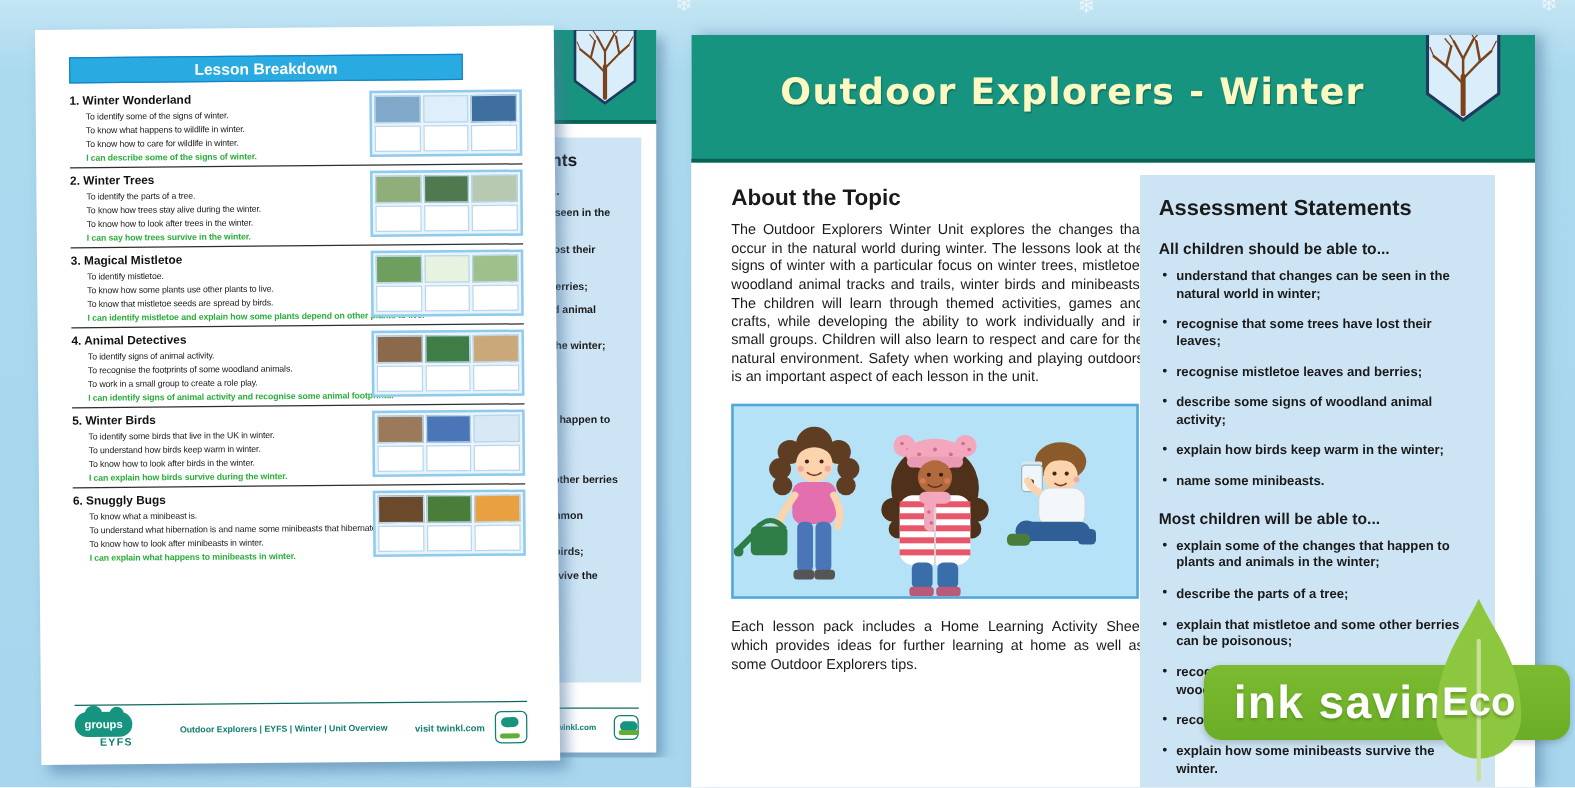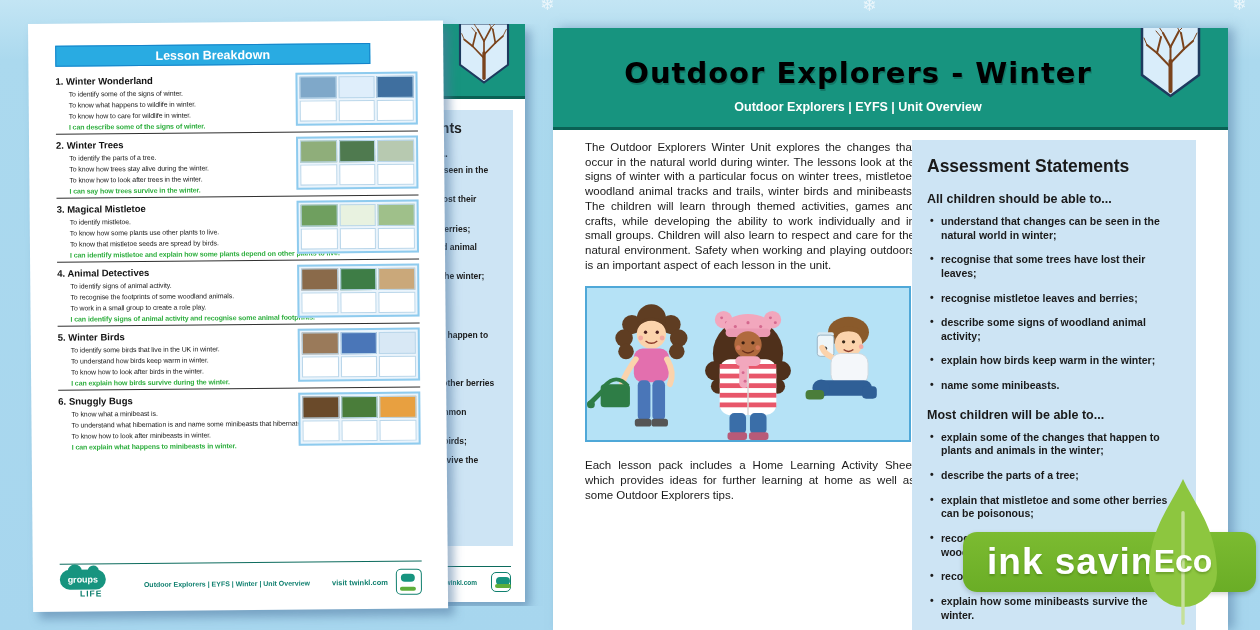--- a/index.html
+++ b/index.html
@@ -58,21 +58,21 @@
   .lb-footer .ftext{margin-left:26px;font-size:7px;font-weight:bold;color:#0f7f6e;}
   .lb-footer .visit{margin-left:auto;font-size:7.5px;font-weight:bold;color:#0f7f6e;}
   .stamp{width:24px;height:24px;border:1.6px solid #0f7f6e;border-radius:5px;margin-left:8px;position:relative;background:#fff;}
   .stamp::before{content:"";position:absolute;left:4px;top:4px;width:14px;height:8px;background:#17947f;border-radius:5px;}
   .stamp::after{content:"";position:absolute;left:3px;bottom:3px;width:16px;height:4px;background:#5fae3a;border-radius:2px;}
 
   
   #page-right{position:absolute;left:553px;top:28px;width:675px;height:602px;background:#fff;z-index:2;
     overflow:hidden;box-shadow:6px 0 10px rgba(80,120,160,.5);}
   .ov-header{position:absolute;left:0;top:0;width:100%;height:99px;background:#17947f;border-bottom:3px solid #0a6154;}
-  .ov-title{position:absolute;left:0;top:28px;width:610px;text-align:center;color:#000000;font-size:29px;font-weight:600;
+  .ov-title{position:absolute;left:0;top:28px;width:610px;text-align:center;color:#fef9c3;font-size:29px;font-weight:600;
     letter-spacing:1px;font-family:"DejaVu Sans",sans-serif;text-shadow:1px 2px 0 rgba(10,70,60,.35);}
   .ov-subtitle{position:absolute;left:0;top:72px;width:610px;text-align:center;color:#fff;font-size:12.5px;font-weight:bold;}
   .shield{position:absolute;left:586px;top:-5px;width:63px;height:76px;}
   .col-left{position:absolute;left:32px;top:112px;width:330px;}
   .col-left h2{margin:8px 0 8px 0;font-size:18px;color:#1a1a1a;}
   .col-left p{margin:0;font-size:11.5px;line-height:1.28;color:#1a1a1a;text-align:justify;}
   .illus{margin:14px 0 16px 0;width:326px;height:156px;border:2px solid #4fa8d8;background:#b5e2f6;box-sizing:border-box;}
   .panel{position:absolute;left:359px;top:112px;width:284px;height:560px;background:#cde4f4;
     box-sizing:border-box;padding:16px 15px;}
   .panel h2{margin:0 0 10px 0;font-size:17.5px;color:#1a1a1a;}
@@ -254,32 +254,31 @@
             <span class="t-white"></span>
             <span class="t-white"></span>
             <span class="t-white"></span>
           </div>
       </div>
     </div>
 
     <div class="lb-footer">
       <div class="tw-logo">
         <div class="cloud">groups</div>
-        <div class="life">LIFE</div>
+        <div class="life">EYFS</div>
       </div>
       <div class="ftext">Outdoor Explorers | EYFS | Winter | Unit Overview</div>
       <div class="visit">visit twinkl.com</div>
       <div class="stamp"></div>
     </div>
   </div>
 
   <div id="page-right">
     <div class="ov-header">
       <div class="ov-title">Outdoor Explorers - Winter</div>
-      <div class="ov-subtitle">Outdoor Explorers | EYFS | Unit Overview</div>
       <svg class="shield" viewBox="0 0 63 76">
         <path d="M3 3 H60 V52 L31.5 73 L3 52 Z" fill="#d9edfa" stroke="#1e3a5e" stroke-width="2.5"></path>
         <g stroke="#7a431c" fill="none" stroke-linecap="round">
           <path d="M31.5 68 V38" stroke-width="4"></path>
           <g stroke-width="2">
             <path d="M31.5 44 L18 30"></path>
               <path d="M18 30 L8 22"></path>
               <path d="M18 30 L22 14"></path>
             <path d="M31.5 40 L45 26"></path>
               <path d="M45 26 L54 18"></path>
@@ -294,20 +293,21 @@
               <path d="M54 18 L58 10"></path>
             <path d="M24 10 L20 4"></path>
               <path d="M40 8 L45 3"></path>
               <path d="M42 10 L38 4"></path>
           </g>
         </g>
       </svg>
     </div>
 
     <div class="col-left">
+      <h2>About the Topic</h2>
       <p>The Outdoor Explorers Winter Unit explores the changes that occur in the natural world during winter. The lessons look at the signs of winter with a particular focus on winter trees, mistletoe, woodland animal tracks and trails, winter birds and minibeasts. The children will learn through themed activities, games and crafts, while developing the ability to work individually and in small groups. Children will also learn to respect and care for the natural environment. Safety when working and playing outdoors is an important aspect of each lesson in the unit.</p>
 
       <div class="illus">
         <svg width="100%" height="100%" viewBox="0 0 330 158" preserveAspectRatio="none">
 
           <g>
             <circle cx="46" cy="38" r="10" fill="#5f3d22"></circle>
               <circle cx="38" cy="52" r="9" fill="#5f3d22"></circle>
             <circle cx="40" cy="66" r="8" fill="#5f3d22"></circle>
               <circle cx="86" cy="38" r="10" fill="#5f3d22"></circle>

